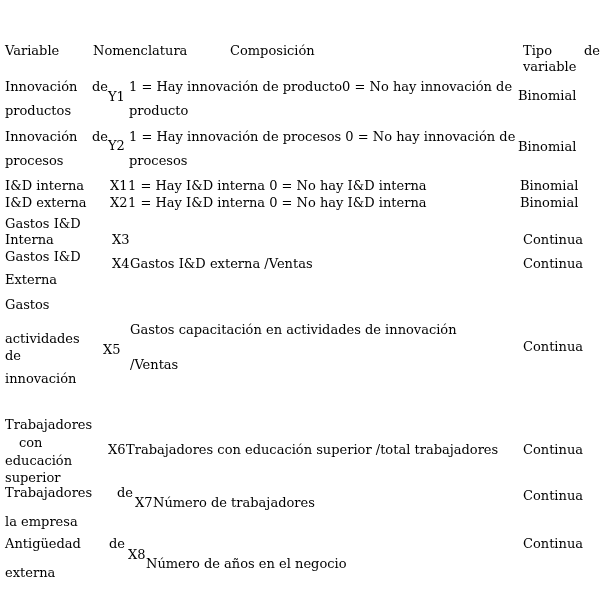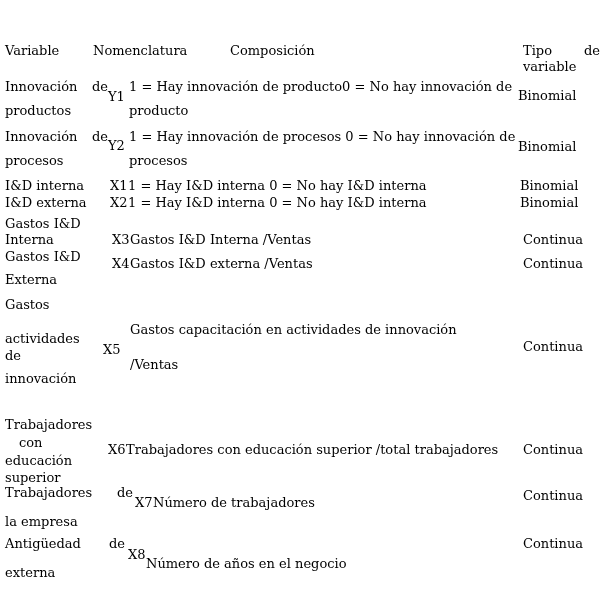--- a/index.html
+++ b/index.html
@@ -55,21 +55,20 @@
     <div class="ln" style="left: 110px; top: 178px;">X1</div>
     <div class="ln" style="left: 128px; top: 178px;">1 = Hay I&amp;D interna 0 = No hay I&amp;D interna</div>
     <div class="ln" style="left: 520px; top: 178px;">Binomial</div>
     <div class="ln" style="left: 5px; top: 195px;">I&amp;D externa</div>
     <div class="ln" style="left: 110px; top: 195px;">X2</div>
     <div class="ln" style="left: 128px; top: 195px;">1 = Hay I&amp;D interna 0 = No hay I&amp;D interna</div>
     <div class="ln" style="left: 520px; top: 195px;">Binomial</div>
     <div class="ln" style="left: 5px; top: 216px;">Gastos I&amp;D</div>
     <div class="ln" style="left: 5px; top: 232px;">Interna</div>
     <div class="ln" style="left: 112px; top: 232px;">X3</div>
-    <div class="ln" style="left: 130px; top: 232px;">Gastos I&amp;D Interna /Ventas</div>
     <div class="ln" style="left: 523px; top: 232px;">Continua</div>
     <div class="ln" style="left: 5px; top: 249px;">Gastos I&amp;D</div>
     <div class="ln" style="left: 5px; top: 272px;">Externa</div>
     <div class="ln" style="left: 112px; top: 256px;">X4</div>
     <div class="ln" style="left: 130px; top: 256px;">Gastos I&amp;D externa /Ventas</div>
     <div class="ln" style="left: 523px; top: 256px;">Continua</div>
     <div class="ln" style="left: 5px; top: 297px;">Gastos</div>
     <div class="ln" style="left: 5px; top: 331px;">actividades</div>
     <div class="ln" style="left: 5px; top: 348px;">de</div>
     <div class="ln" style="left: 5px; top: 371px;">innovación</div>

